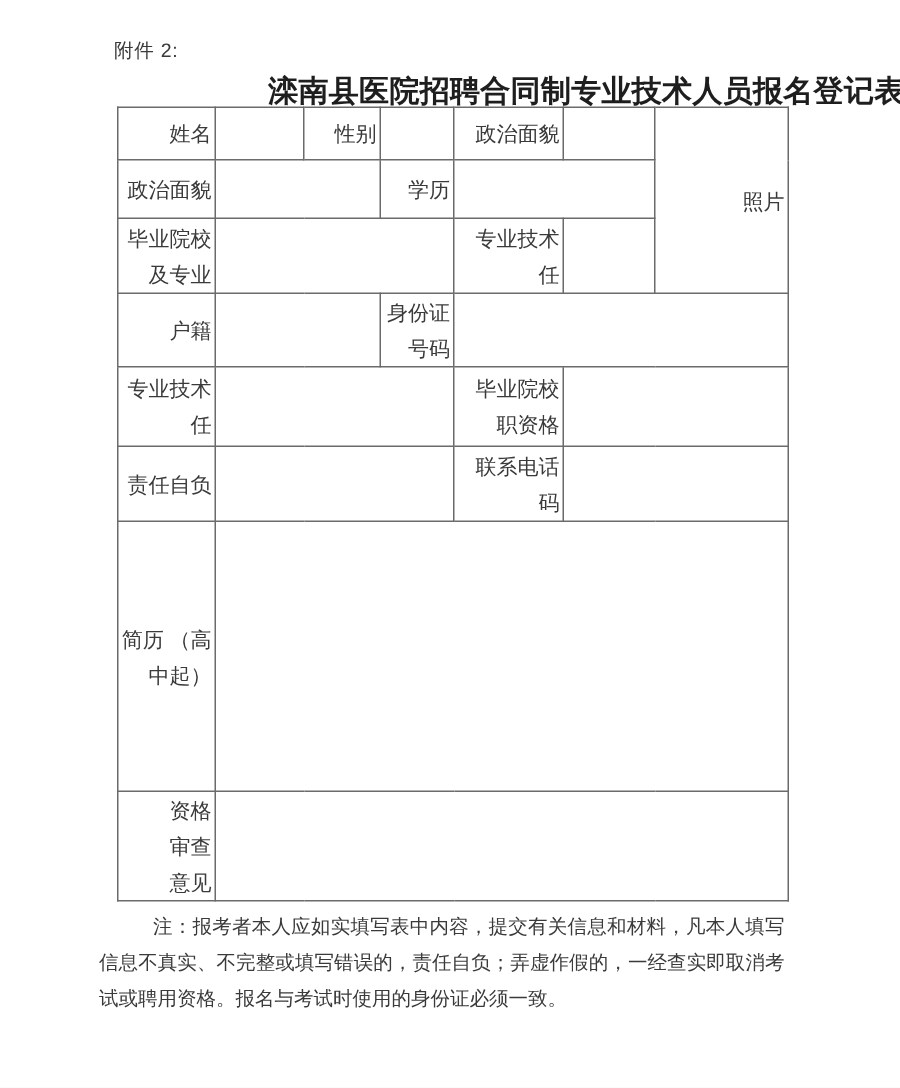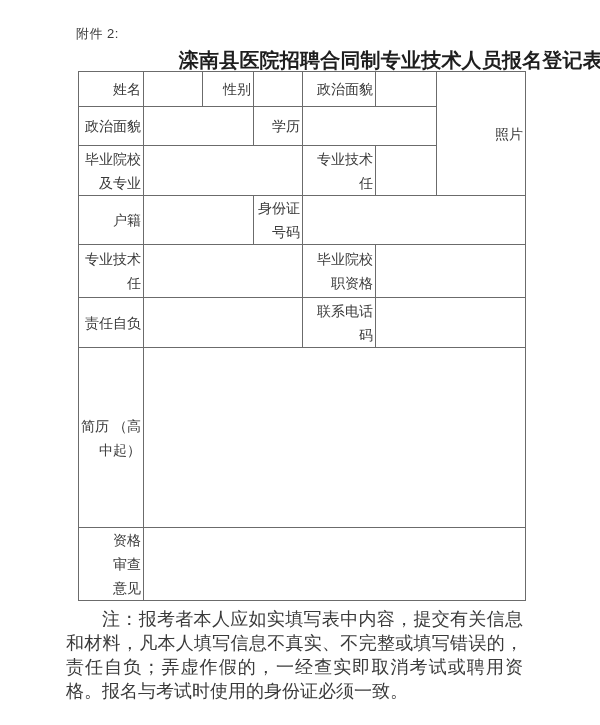--- a/index.html
+++ b/index.html
@@ -53,25 +53,26 @@
     vertical-align: middle;
     color: #3a3a3a;
     white-space: pre-line;
     overflow: hidden;
   }
   .note {
     position: absolute;
     left: 66px;
     top: 607px;
     width: 457px;
-    font-size: 18px;
+    font-size: 13px;
     line-height: 24px;
     text-indent: 36px;
     text-align: justify;
     color: #3a3a3a;
+    font-family: Liberation Mono, monospace;
   }
 </style>
 </head>
 <body>
 
 <div class="page">
 
   <div class="attachment">附件 2:</div>
 
   <div class="title">滦南县医院招聘合同制专业技术人员报名登记表</div>

